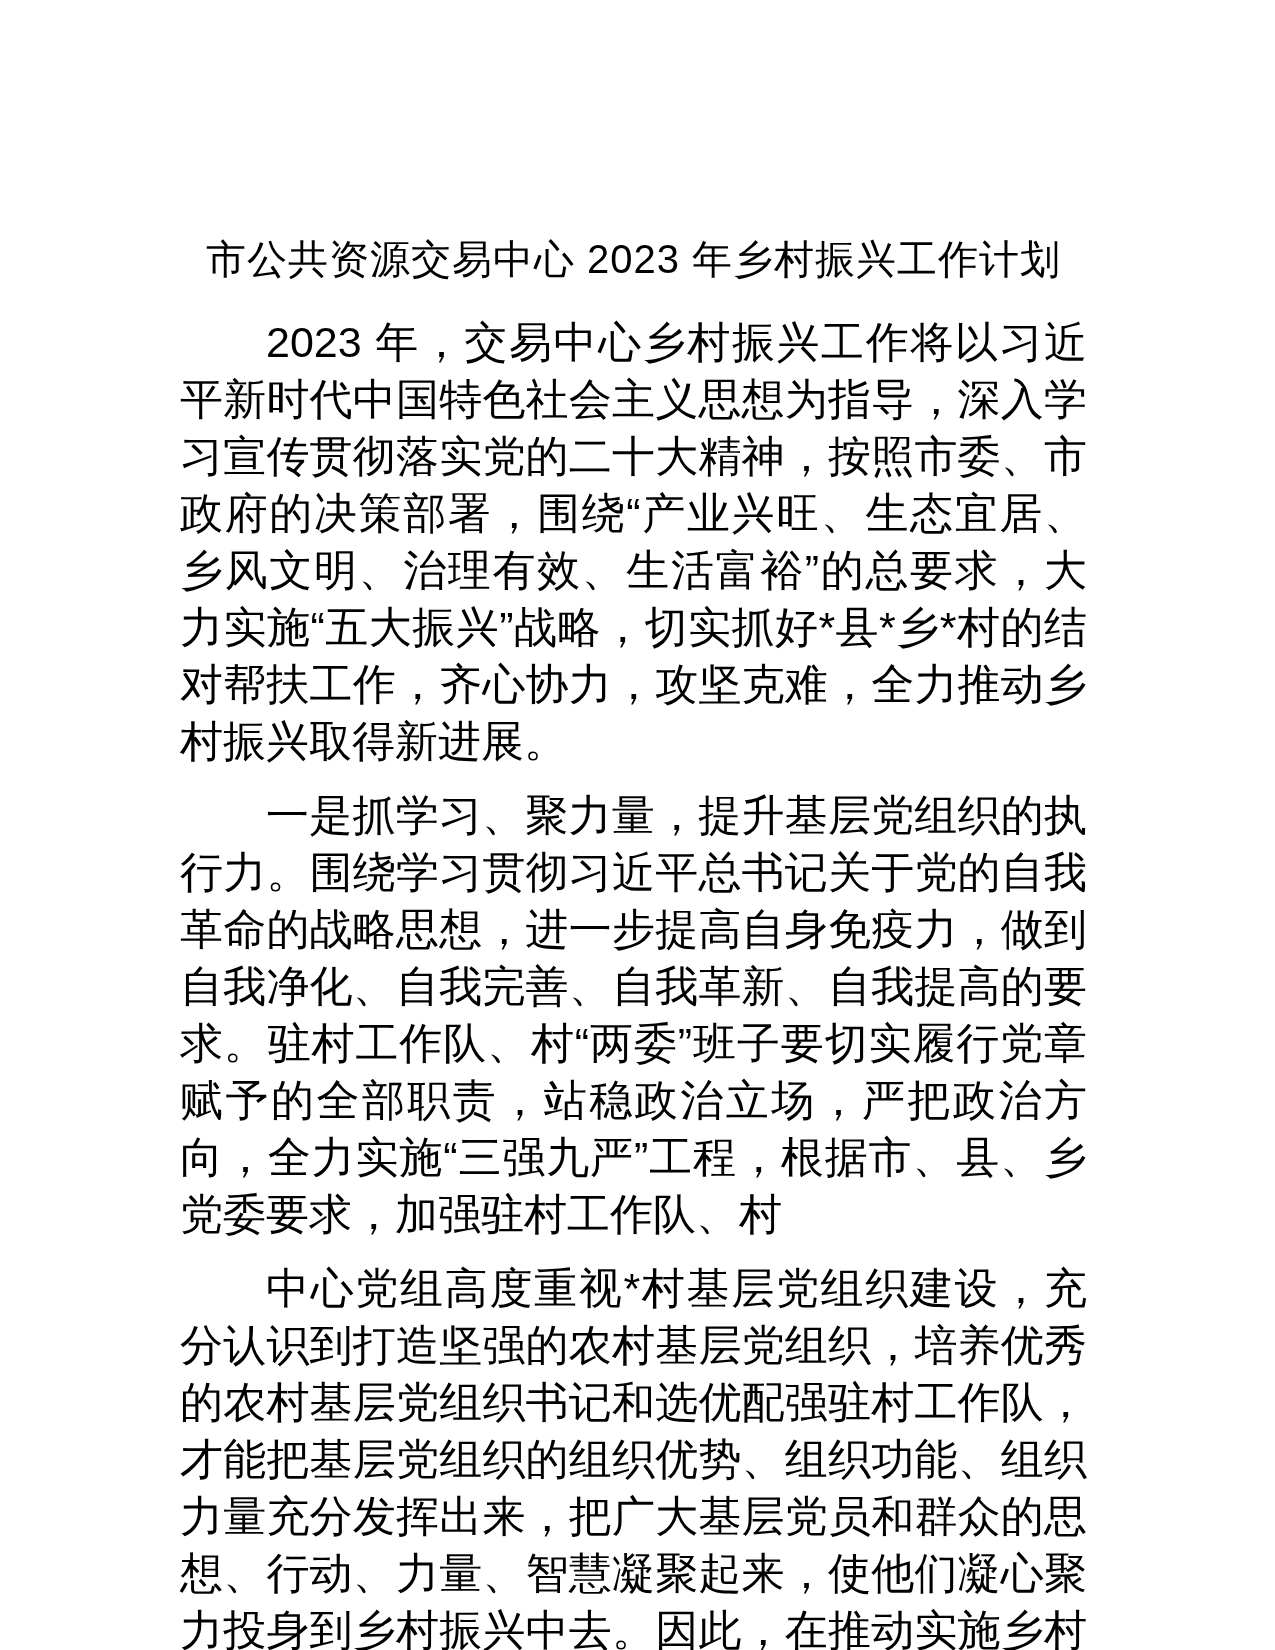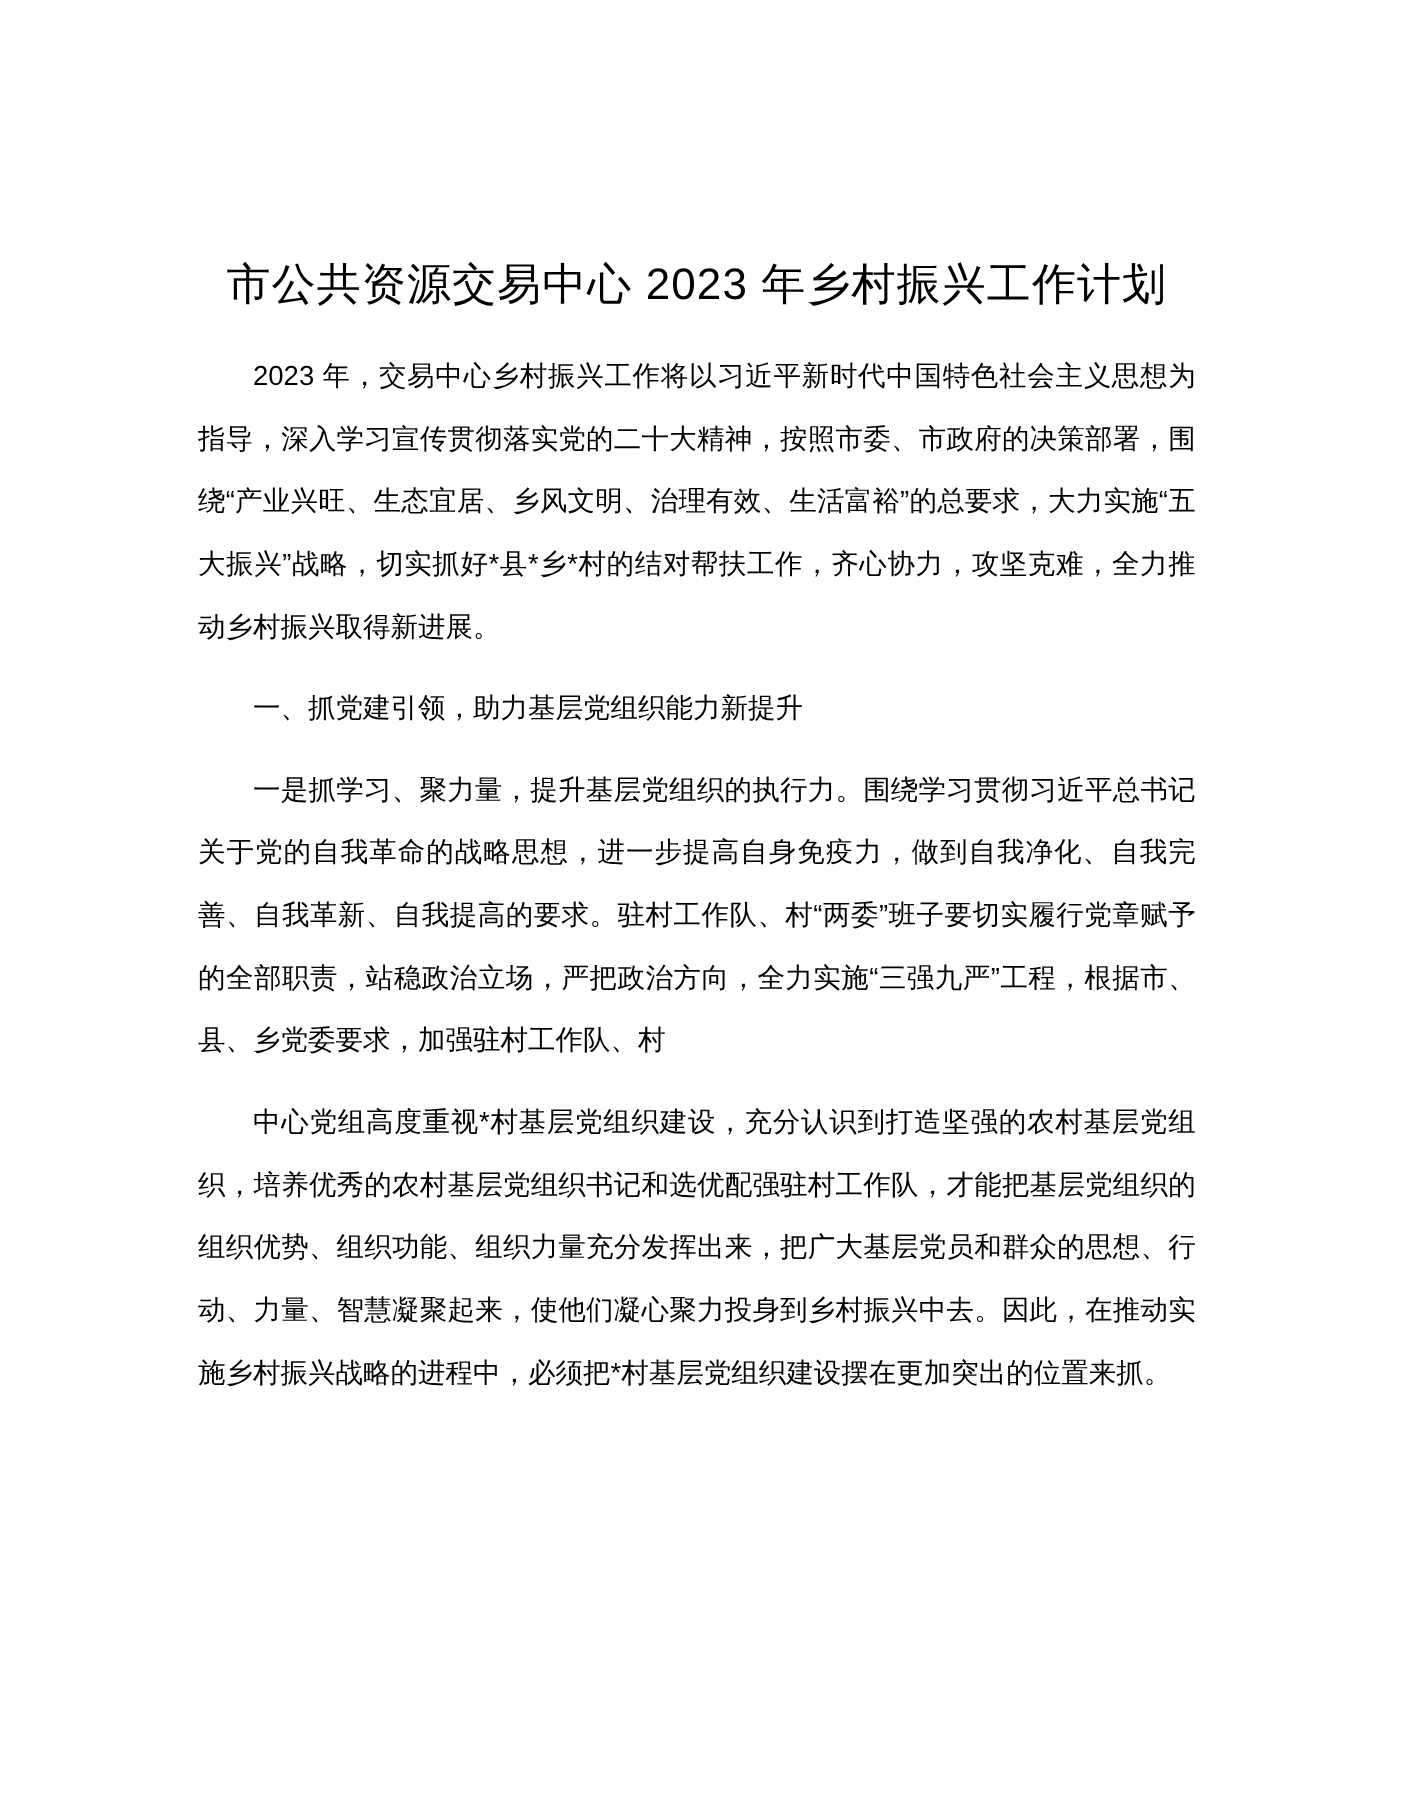--- a/index.html
+++ b/index.html
@@ -25,36 +25,35 @@
   .doc-title {
     margin: 0 0 26px 0;
     font-size: 40px;
     line-height: 58px;
     font-weight: 400;
     text-align: center;
     letter-spacing: 1px;
   }
   .para {
     margin: 0 0 17px 0;
-    font-size: 25px;
+    font-size: 43px;
     line-height: 57px;
     font-weight: 400;
     text-align: justify;
     text-justify: inter-ideograph;
     text-indent: 2em;
     overflow-wrap: break-word;
   }
   .para:last-child {
     margin-bottom: 0;
   }
 </style>
 </head>
 <body>
 
 <div class="page">
   <div class="content">
     <h1 class="doc-title">市公共资源交易中心 2023 年乡村振兴工作计划</h1>
     <p class="para">2023 年，交易中心乡村振兴工作将以习近平新时代中国特色社会主义思想为指导，深入学习宣传贯彻落实党的二十大精神，按照市委、市政府的决策部署，围绕“产业兴旺、生态宜居、乡风文明、治理有效、生活富裕”的总要求，大力实施“五大振兴”战略，切实抓好*县*乡*村的结对帮扶工作，齐心协力，攻坚克难，全力推动乡村振兴取得新进展。</p>
-    <p class="para">一、抓党建引领，助力基层党组织能力新提升</p>
     <p class="para">一是抓学习、聚力量，提升基层党组织的执行力。围绕学习贯彻习近平总书记关于党的自我革命的战略思想，进一步提高自身免疫力，做到自我净化、自我完善、自我革新、自我提高的要求。驻村工作队、村“两委”班子要切实履行党章赋予的全部职责，站稳政治立场，严把政治方向，全力实施“三强九严”工程，根据市、县、乡党委要求，加强驻村工作队、村</p>
     <p class="para">中心党组高度重视*村基层党组织建设，充分认识到打造坚强的农村基层党组织，培养优秀的农村基层党组织书记和选优配强驻村工作队，才能把基层党组织的组织优势、组织功能、组织力量充分发挥出来，把广大基层党员和群众的思想、行动、力量、智慧凝聚起来，使他们凝心聚力投身到乡村振兴中去。因此，在推动实施乡村振兴战略的进程中，必须把*村基层党组织建设摆在更加突出的位置来抓。</p>
   </div>
 </div>
 
 </body></html>

